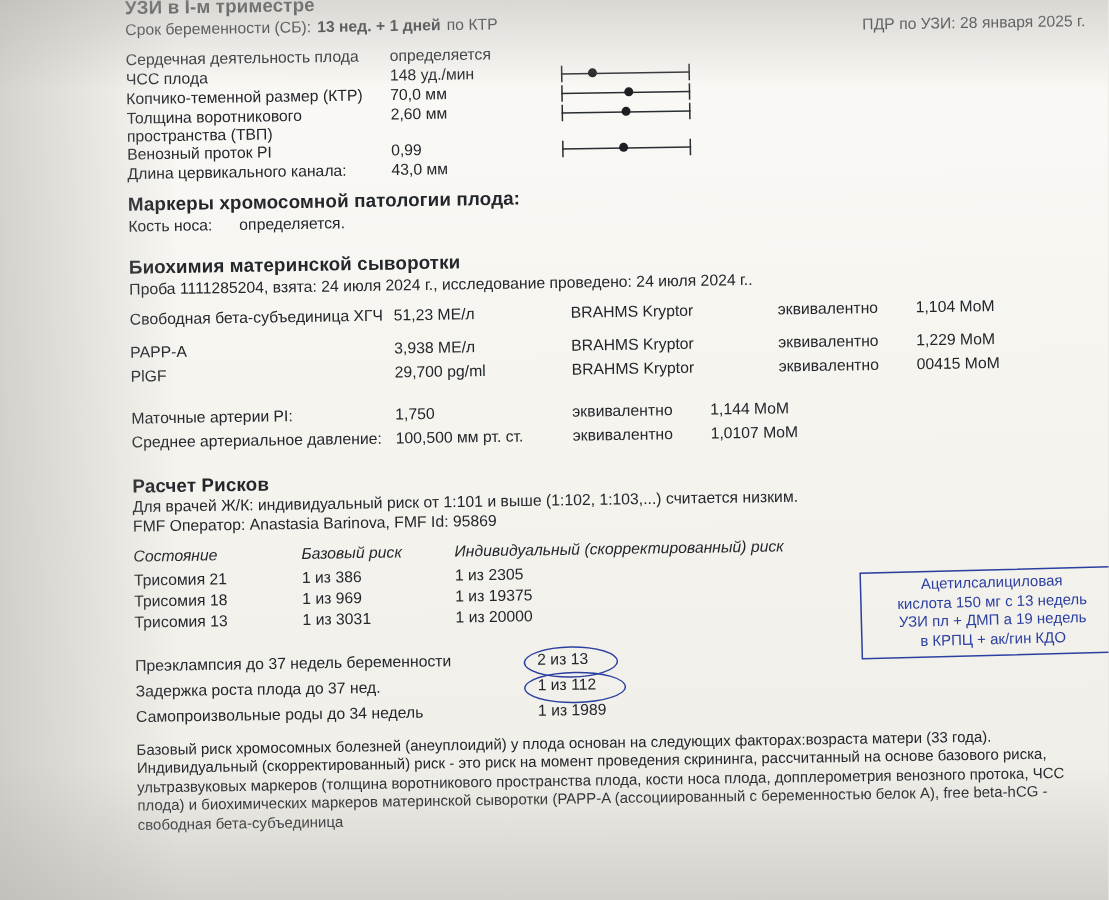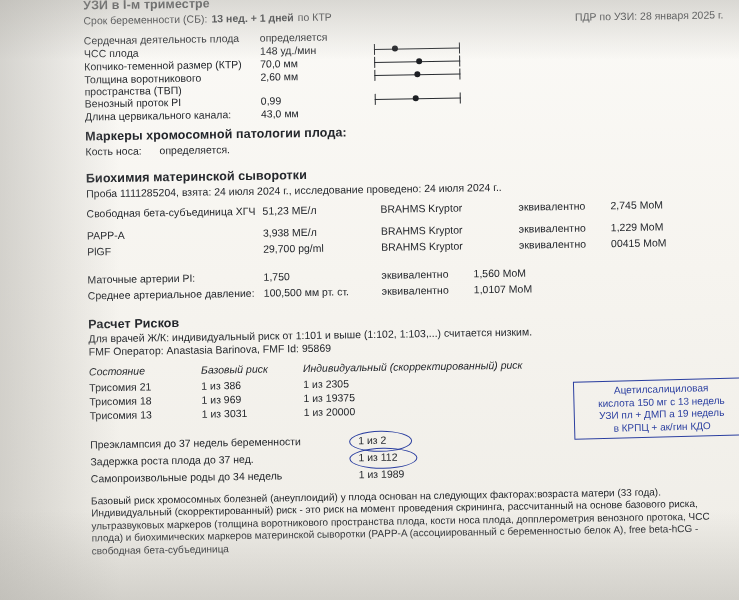--- a/index.html
+++ b/index.html
@@ -221,21 +221,21 @@
       <div class="row mt14">
         <div class="sec-title">Биохимия материнской сыворотки</div>
         <div class="small mt2">Проба 1111285204, взята: 24 июля 2024 г., исследование проведено: 24 июля 2024 г..</div>
 
         <div class="mt8">
           <div class="line" style="height:14px; align-items:flex-start;">
             <span class="l1 lbl" style="line-height:12px;">Свободная бета-субъединица ХГЧ</span>
             <span class="l2 val">51,23 МЕ/л</span>
             <span class="l3 val">BRAHMS Kryptor</span>
             <span class="l4 val" style="width:92px;">эквивалентно</span>
-            <span class="val">2,745 MoM</span>
+            <span class="val">1,104 MoM</span>
           </div>
           <div class="line" style="height:14px; margin-top:8px;">
             <span class="l1 lbl">PAPP-A</span>
             <span class="l2 val">3,938 МЕ/л</span>
             <span class="l3 val">BRAHMS Kryptor</span>
             <span class="l4 val" style="width:92px;">эквивалентно</span>
             <span class="val">1,229 MoM</span>
           </div>
           <div class="line" style="height:14px; margin-top:2px;">
             <span class="l1 lbl">PlGF</span>
@@ -244,21 +244,21 @@
             <span class="l4 val" style="width:92px;">эквивалентно</span>
             <span class="val">00415 MoM</span>
           </div>
         </div>
 
         <div class="mt14">
           <div class="line" style="height:14px;">
             <span class="l1 lbl">Маточные артерии PI:</span>
             <span class="l2 val">1,750</span>
             <span class="val" style="width:92px;">эквивалентно</span>
-            <span class="val">1,560 MoM</span>
+            <span class="val">1,144 MoM</span>
           </div>
           <div class="line" style="align-items:flex-start; margin-top:2px;">
             <span class="l1 lbl">Среднее артериальное давление:</span>
             <span class="l2 val" style="line-height:12px; width:118px;">100,500 мм рт. ст.</span>
             <span class="val" style="width:92px;">эквивалентно</span>
             <span class="val">1,0107 MoM</span>
           </div>
         </div>
       </div>
 
@@ -290,21 +290,21 @@
               <td class="c1">Трисомия 13</td>
               <td class="c2">1 из 3031</td>
               <td class="c3">1 из 20000</td>
             </tr>
           </tbody>
         </table>
 
         <div style="margin-top:16px; position:relative;">
           <div class="line" style="height:17px;">
             <span class="lbl" style="width:268px;">Преэклампсия до 37 недель беременности</span>
-            <span class="val">1 из 2</span>
+            <span class="val">2 из 13</span>
           </div>
           <div class="line" style="height:17px;">
             <span class="lbl" style="width:268px;">Задержка роста плода до 37 нед.</span>
             <span class="val">1 из 112</span>
           </div>
           <div class="line" style="height:17px;">
             <span class="lbl" style="width:268px;">Самопроизвольные роды до 34 недель</span>
             <span class="val">1 из 1989</span>
           </div>
           <span class="oval" style="left:259px; top:-3px; width:63px; height:21px;"></span>

